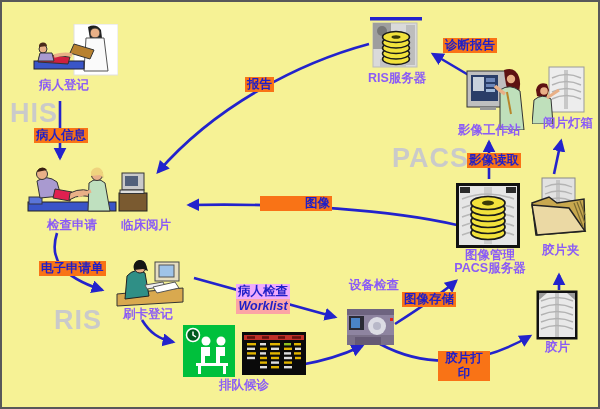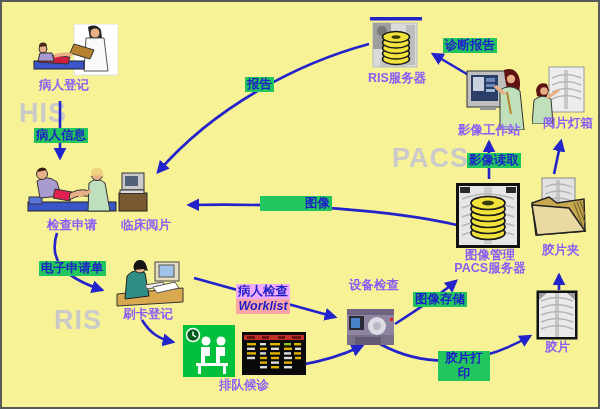--- a/index.html
+++ b/index.html
@@ -3,32 +3,32 @@
 <meta charset="utf-8">
 <style>
   html,body{margin:0;padding:0;background:#fff;}
   #stage{
     position:relative;width:600px;height:409px;box-sizing:border-box;
     background:#F6F295;border:2px solid #58585A;overflow:hidden;
     font-family:"Liberation Sans",sans-serif;
   }
   .zone{position:absolute;color:#CACACA;font-weight:bold;font-size:27px;letter-spacing:1px;z-index:1;}
   .nlabel{position:absolute;color:#8b5cf6;font-weight:bold;font-size:12.5px;line-height:13px;white-space:nowrap;z-index:6;}
-  .flabel{position:absolute;color:#1F1FC8;font-weight:bold;font-size:12.5px;line-height:15px;background:#22c55e;padding:0 2px;white-space:nowrap;z-index:6;}
+  .flabel{position:absolute;color:#1F1FC8;font-weight:bold;font-size:12.5px;line-height:15px;background:#f97316;padding:0 2px;white-space:nowrap;z-index:6;}
   .center{text-align:center;}
   .clip{position:absolute;z-index:4;}
   #arrows{position:absolute;left:0;top:0;z-index:3;pointer-events:none;}
   .italic{font-style:italic;}
 </style>
 </head>
 <body>
 
 <div id="stage">
 
-  <div class="zone" style="left:8px;top:96px;margin-left:9px;">HIS</div>
+  <div class="zone" style="left:8px;top:96px;">HIS</div>
   <div class="zone" style="left:52px;top:303px;">RIS</div>
   <div class="zone" style="left:390px;top:141px;">PACS</div>
 
   <svg id="arrows" width="600" height="409" viewBox="0 0 600 409">
     <defs>
       <marker id="ah" markerWidth="6" markerHeight="6" refX="4" refY="2.5" orient="auto">
         <path d="M0,0 L5,2.5 L0,5 Z" fill="#2323CC"></path>
       </marker>
     </defs>
     <g stroke="#2323CC" stroke-width="2.6" fill="none">
@@ -249,19 +249,19 @@
   <div class="flabel" style="left:32px;top:126px;">病人信息</div>
   <div class="flabel" style="left:243px;top:75px;">报告</div>
   <div class="flabel" style="left:441px;top:36px;">诊断报告</div>
   <div class="flabel" style="left:465px;top:151px;">影像读取</div>
   <div class="flabel" style="left:258px;top:194px;padding-left:45px;">图像</div>
   <div class="flabel" style="left:37px;top:259px;">电子申请单</div>
   <div class="flabel center" style="left:234px;top:282px;background:none;padding:0;">
     <div style="background:#f0abfc;padding:0 2px;">病人检查</div>
     <div class="italic" style="background:#fca5a5;padding:0 2px;">Worklist</div>
   </div>
-  <div class="flabel" style="left:411px;top:290px;">图像存储</div>
+  <div class="flabel" style="left:400px;top:290px;">图像存储</div>
   <div class="flabel center" style="left:436px;top:349px;width:48px;">
     <div>胶片打</div>
     <div>印</div>
   </div>
 
 </div>
 
 </body></html>

